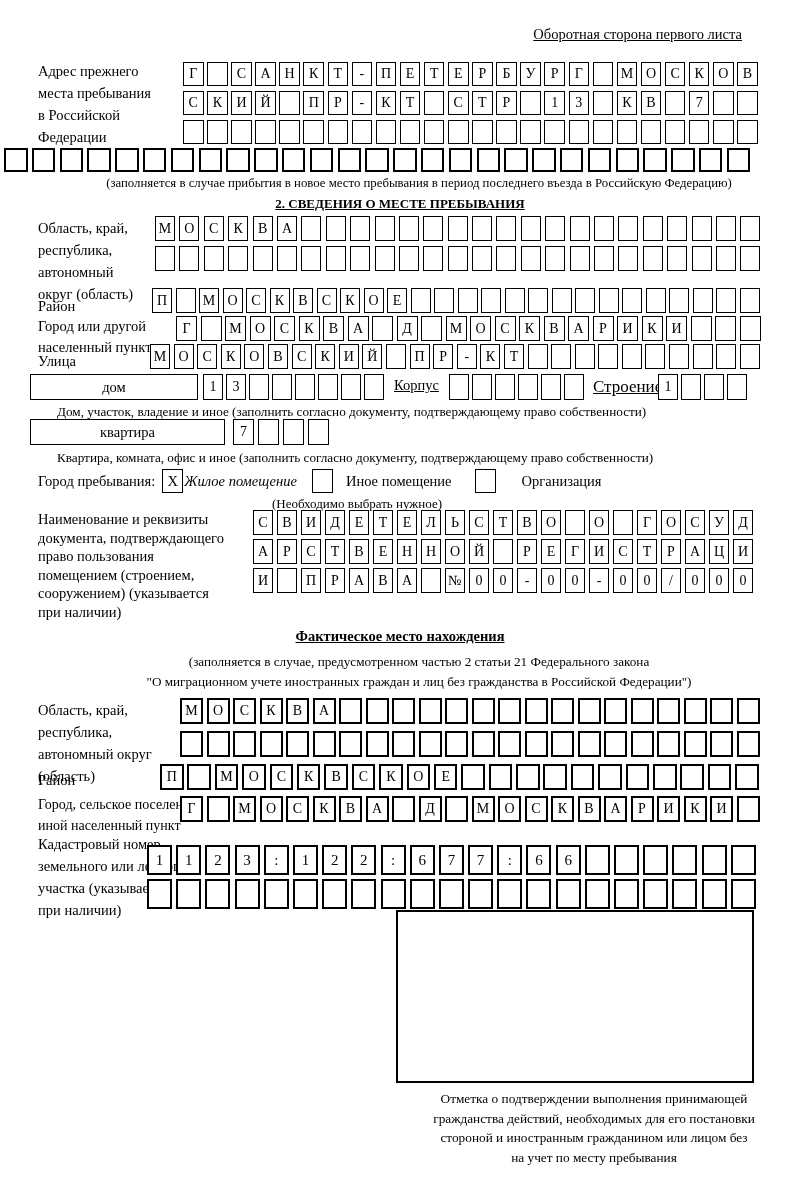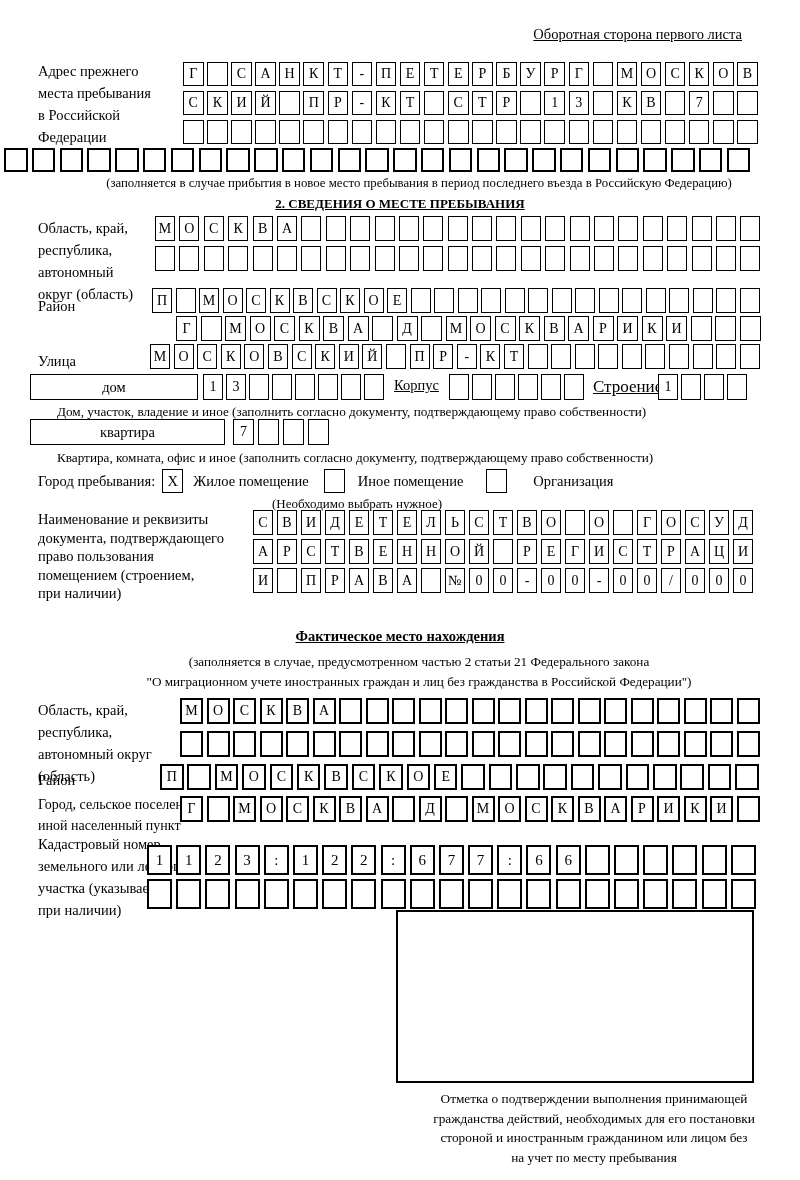--- a/index.html
+++ b/index.html
@@ -245,20 +245,24 @@
       <span class="cell"></span>
       <span class="cell"></span>
       <span class="cell"></span>
       <span class="cell"></span>
       <span class="cell"></span>
       <span class="cell"></span>
       <span class="cell"></span>
       <span class="cell"></span>
     </div>
 
+  <div class="lbl" style="left:38px;top:316px;width:140px;line-height:21px;">
+      <div class="ln">Город или другой</div>
+      <div class="ln">населенный пункт</div>
+    </div>
   <div class="cells r-city1" style="left:176px;top:316px;">
       <span class="cell">Г</span>
       <span class="cell"></span>
       <span class="cell">М</span>
       <span class="cell">О</span>
       <span class="cell">С</span>
       <span class="cell">К</span>
       <span class="cell">В</span>
       <span class="cell">А</span>
       <span class="cell"></span>
@@ -343,33 +347,34 @@
       <span class="cell">7</span>
       <span class="cell"></span>
       <span class="cell"></span>
       <span class="cell"></span>
     </div>
   <div class="cap" style="left:38px;top:450px;font-size:13.2px;">Квартира, комната, офис и иное (заполнить согласно документу, подтверждающему право собственности)</div>
 
   <div class="prem" style="left:38px;top:469px;">
     <span>Город пребывания:</span>
     <span class="chk" style="margin-left:7px;">X</span>
-    <span style="margin-left:10px;">Жилое помещение</span>
+    <span style="margin-left:1px;font-style:italic;">Жилое помещение</span>
     <span class="chk" style="margin-left:15px;"></span>
     <span style="margin-left:13px;">Иное помещение</span>
     <span class="chk" style="margin-left:23px;"></span>
     <span style="margin-left:26px;">Организация</span>
   </div>
   <div class="cap" style="left:38px;top:496px;width:600px;text-align:center;font-size:13px;">(Необходимо выбрать нужное)</div>
 
   <div class="lbl" style="left:38px;top:510px;width:215px;line-height:18.5px;">
       <div class="ln">Наименование и реквизиты</div>
       <div class="ln">документа, подтверждающего</div>
       <div class="ln">право пользования</div>
       <div class="ln">помещением (строением,</div>
+      <div class="ln">сооружением) (указывается</div>
       <div class="ln">при наличии)</div>
     </div>
   <div class="cells r-doc" style="left:253px;top:510px;">
       <span class="cell">С</span>
       <span class="cell">В</span>
       <span class="cell">И</span>
       <span class="cell">Д</span>
       <span class="cell">Е</span>
       <span class="cell">Т</span>
       <span class="cell">Е</span>

